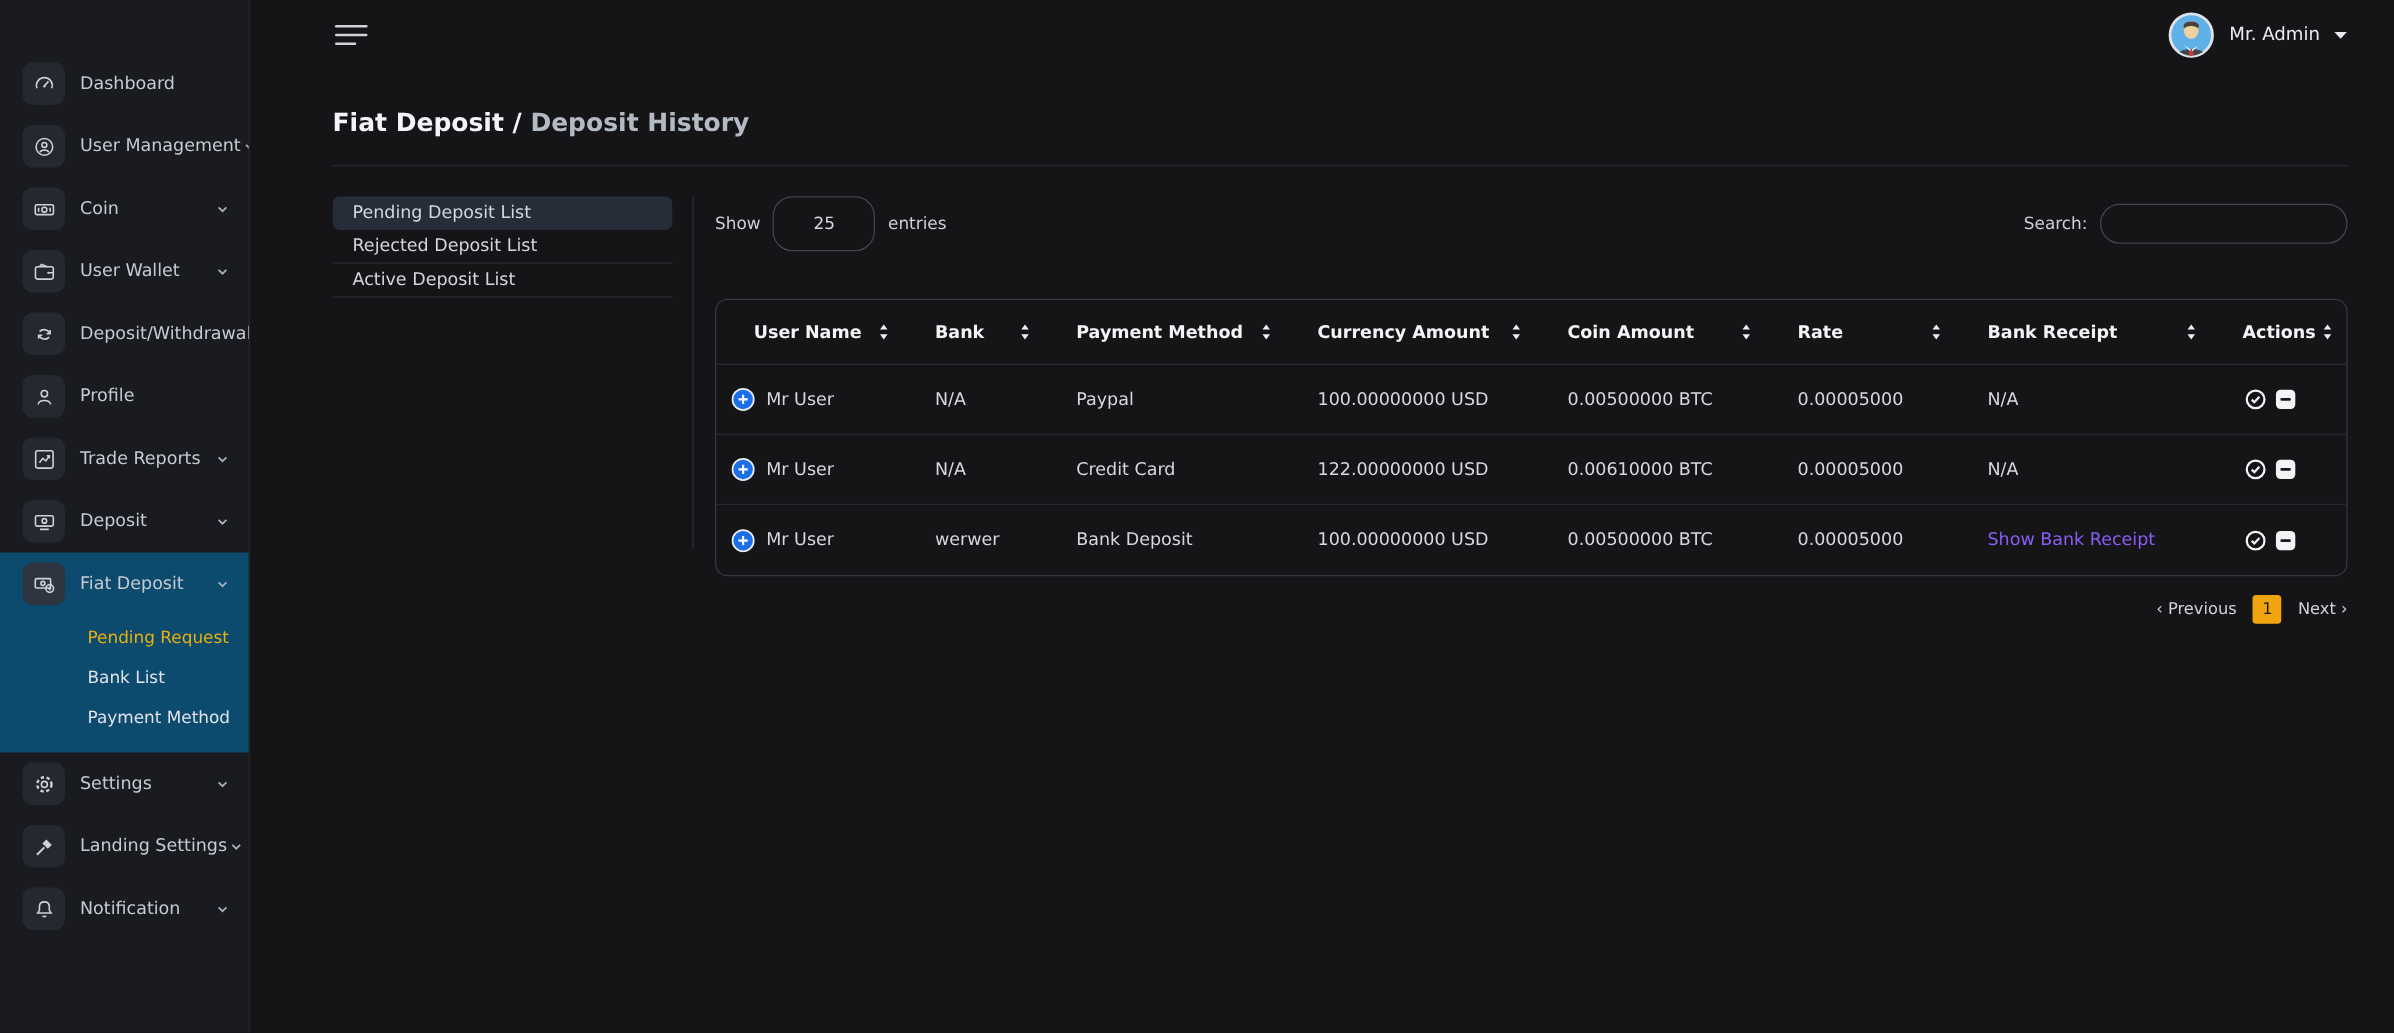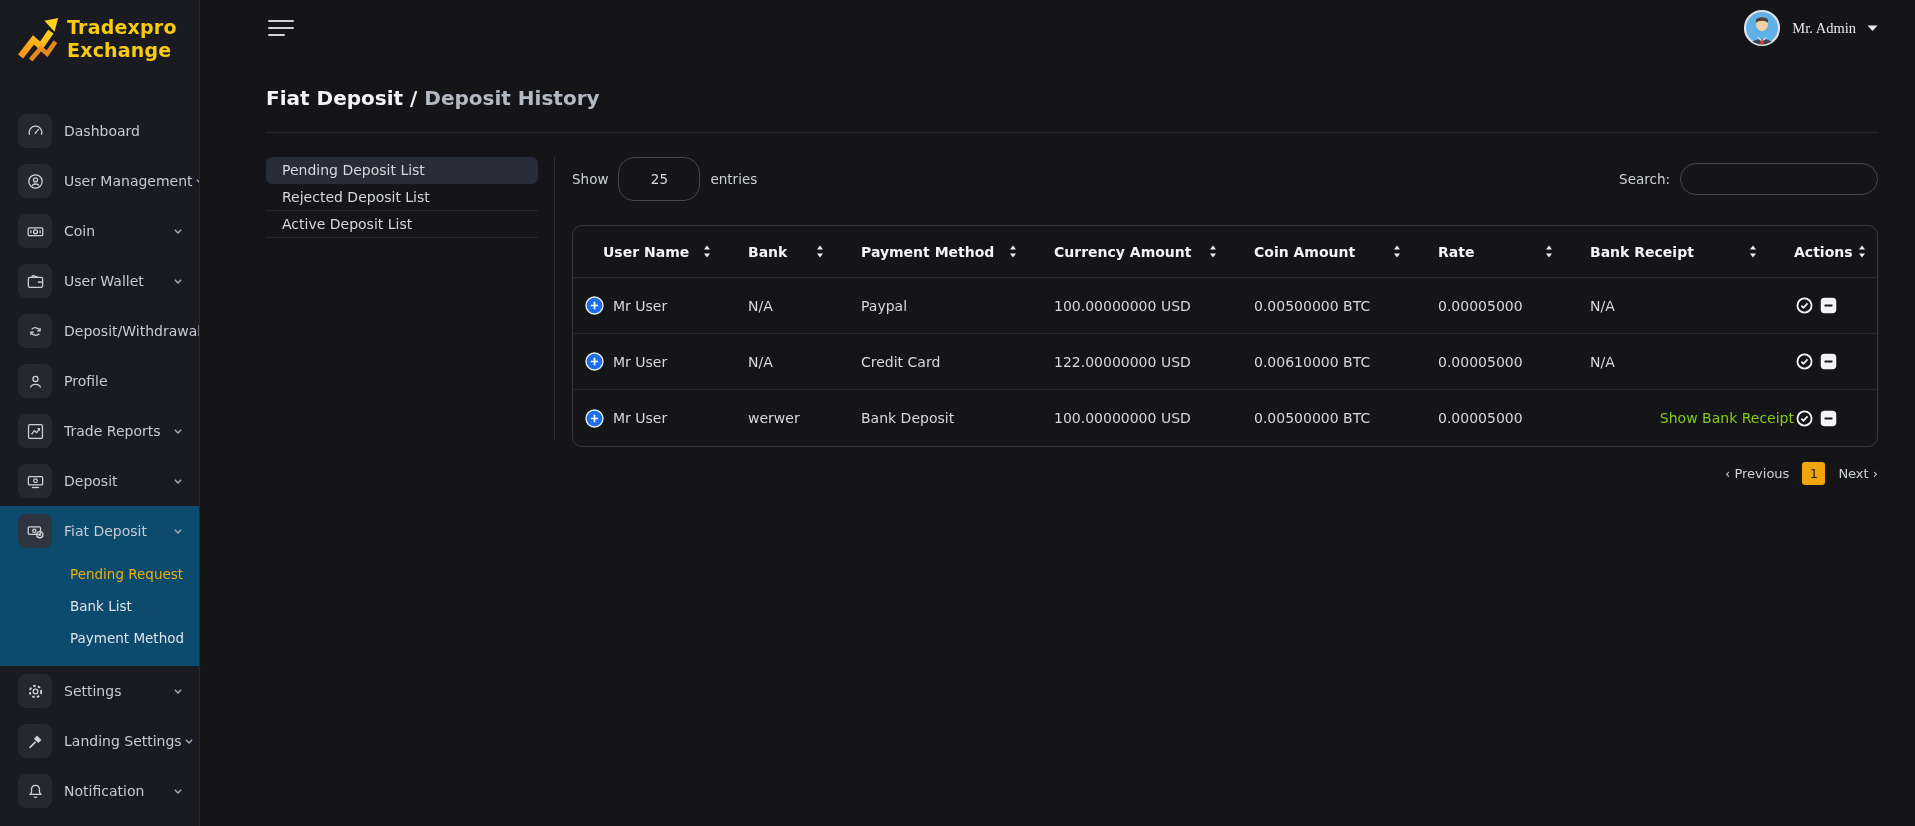--- a/index.html
+++ b/index.html
@@ -22,21 +22,21 @@
   .mi-label { white-space:nowrap; }
   .chev { margin-left:auto; color:#aab0b8; flex:none; }
   .menu-group.active-group { background:#0c4a6e; }
   .active-group .icon-box { background:#2e3440; }
   .submenu { padding:2px 0 12px 70px; }
   .submenu-item { height:32px; display:flex; align-items:center; font-size:13.5px; color:#e0e3e9; cursor:pointer; white-space:nowrap; }
   .submenu-item.active { color:#e9b10e; }
 
   
   .main { flex:1; padding:0 37px 0 66px; }
-  .topbar { height:56px; display:flex; align-items:center; justify-content:space-between;font-family:Liberation Serif, serif; }
+  .topbar { height:56px; display:flex; align-items:center; justify-content:space-between; }
   .hamburger { display:flex; flex-direction:column; gap:5px; cursor:pointer; padding:4px 2px; }
   .hamburger span { display:block; height:2px; background:#cfd3da; border-radius:1px; }
   .hamburger .l1,.hamburger .l2 { width:26px; }
   .hamburger .l3 { width:17px; }
   .user-menu { display:flex; align-items:center; gap:11px; cursor:pointer; }
   .user-name { font-size:14.5px; color:#e9ebef; }
 
   .page-head { margin-top:30px; }
   .page-title { font-size:20px; font-weight:bold; }
   .page-title .primary { color:#f2f4f7; }
@@ -48,62 +48,45 @@
   .tab { height:27px; display:flex; align-items:center; padding:0 16px; font-size:14px; color:#d3d7de; border-bottom:1px solid #26282e; cursor:pointer; }
   .tab.active { background:#262c38; border-radius:6px; border-bottom-color:transparent; }
   .v-sep { width:1px; height:282px; background:#2c2e34; margin-left:16px; }
   .table-col { flex:1; margin-left:17px; }
 
   .controls { display:flex; align-items:center; justify-content:space-between; }
   .show-group, .search-group { display:flex; align-items:center; gap:10px; font-size:13.5px; color:#ccd0d7; }
   .entries-pill { width:82px; height:44px; border:1px solid #43464e; border-radius:16px; display:flex; align-items:center; justify-content:center; font-size:13.5px; color:#d5d8de; cursor:pointer; }
   .search-input { width:198px; height:32px; border:1px solid #43464e; border-radius:16px; background:transparent; outline:none; color:#e6e8ec; padding:0 14px; font-size:13.5px; font-family:inherit; }
 
-  .data-table { margin-top:24px; border:1px solid #37393f; border-radius:10px; overflow:hidden; }
+  .data-table { margin-top:38px; border:1px solid #37393f; border-radius:10px; overflow:hidden; }
   .tr { display:grid; grid-template-columns:175px 113px 193px 200px 184px 152px 204px 1fr; align-items:center; }
   .thead { height:52px; border-bottom:1px solid #2b2d33; font-weight:bold; color:#f3f4f6; font-size:14px; }
   .th { display:flex; align-items:center; padding-right:34px; cursor:pointer; }
   .th.first { padding-left:30px; }
   .th.last { padding-right:8px; }
   .sort { margin-left:auto; flex:none; color:#eef0f3; }
   .row { height:56px; border-bottom:1px solid #26282e; font-size:14px; color:#d5d8de; }
   .row:last-child { border-bottom:none; }
   .cell-user { display:flex; align-items:center; gap:9px; padding-left:12px; }
   .plus-circle { display:flex; cursor:pointer; }
-  .link { color:#84cc16; cursor:pointer;text-align:right; }
+  .link { color:#8b5cf6; cursor:pointer; }
   .actions-cell { display:flex; align-items:center; gap:7px; padding-left:2px; }
   .action-btn { display:flex; cursor:pointer; }
 
   .pagination { display:flex; justify-content:flex-end; align-items:center; gap:13px; margin-top:15px; font-size:13px; color:#ced2d9; }
   .page-btn { cursor:pointer; }
   .page-num { width:23px; height:23px; background:#f0a50f; color:#1c1c1f; display:flex; align-items:center; justify-content:center; border-radius:3px; font-size:13px; cursor:pointer; }
 </style>
 </head>
 <body>
 
 <div class="app">
 
   <aside class="sidebar">
-    <div class="brand">
-      <svg width="44" height="50" viewBox="0 0 48 52">
-        <defs>
-          <linearGradient id="lg" x1="0" y1="1" x2="1" y2="0">
-            <stop offset="0" stop-color="#f7931a"></stop>
-              <stop offset="1" stop-color="#ffd21e"></stop>
-          </linearGradient>
-        </defs>
-        <path d="M5 45 L19 27 L27 34 L38 18" stroke="url(#lg)" stroke-width="7" fill="none"></path>
-        <path d="M31 6 L46 3 L42 18 Z" fill="#ffd21e"></path>
-        <path d="M16 49 L27 36 L34 42 L43 29" stroke="#f7931a" stroke-width="5" fill="none" opacity="0.92"></path>
-      </svg>
-      <div class="brand-text">
-        <div>Tradexpro</div>
-        <div>Exchange</div>
-      </div>
-    </div>
 
     <nav class="menu">
 
       <div class="menu-item">
         <span class="icon-box">
           <svg width="19" height="19" viewBox="0 0 24 24" fill="none" stroke="currentColor" stroke-width="1.6">
               <path d="M4.5 16 a8 8 0 1 1 15 0"></path>
               <path d="M12 13.5 L16.2 9"></path>
               <circle cx="12" cy="14" r="1.2" fill="currentColor" stroke="none"></circle>
             </svg>

